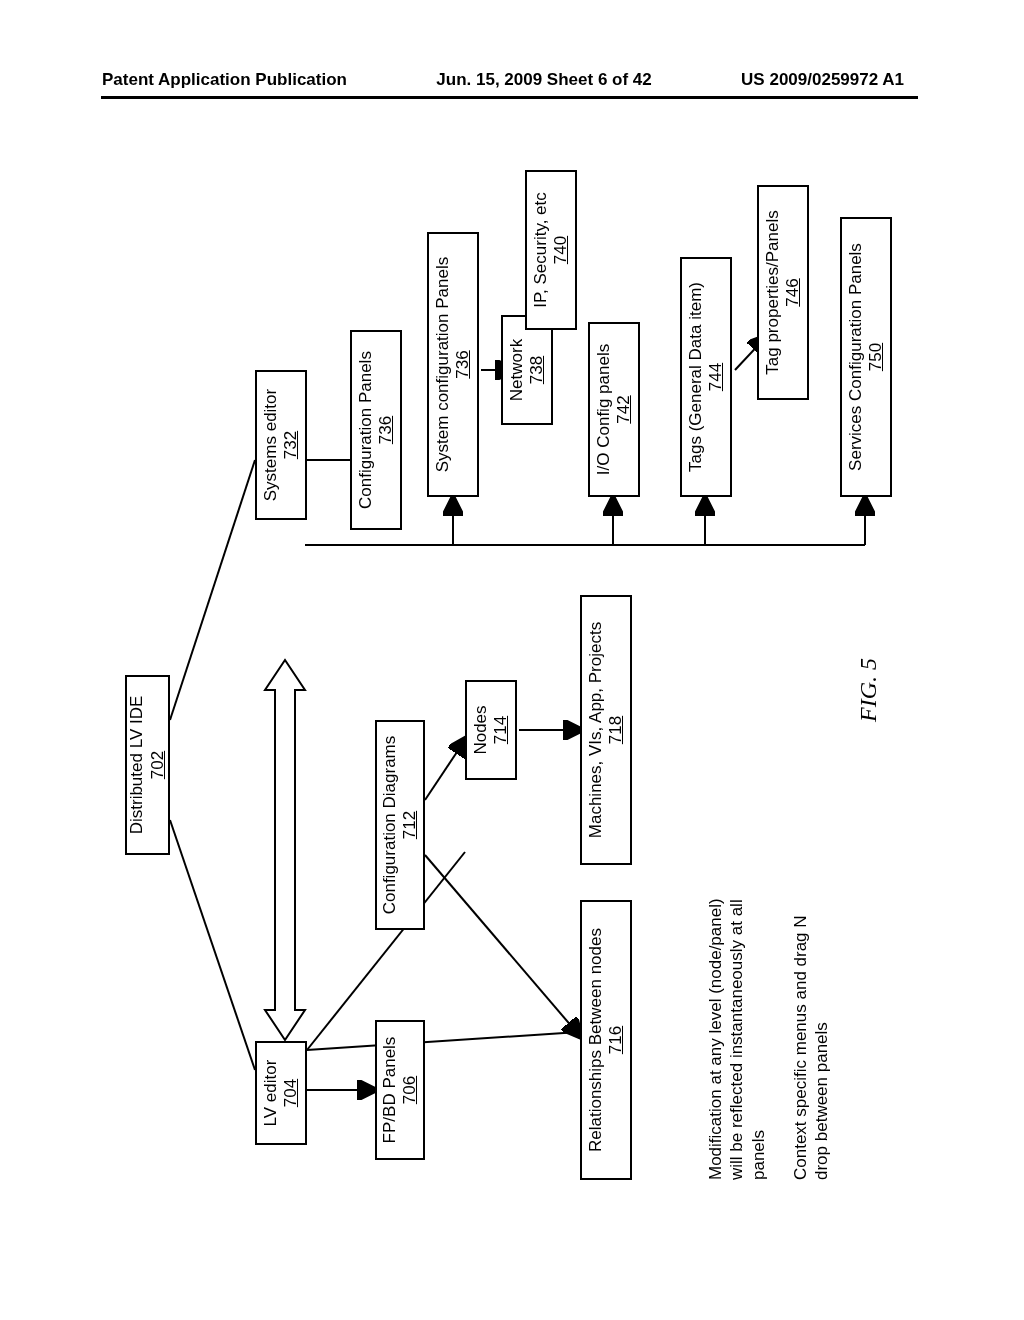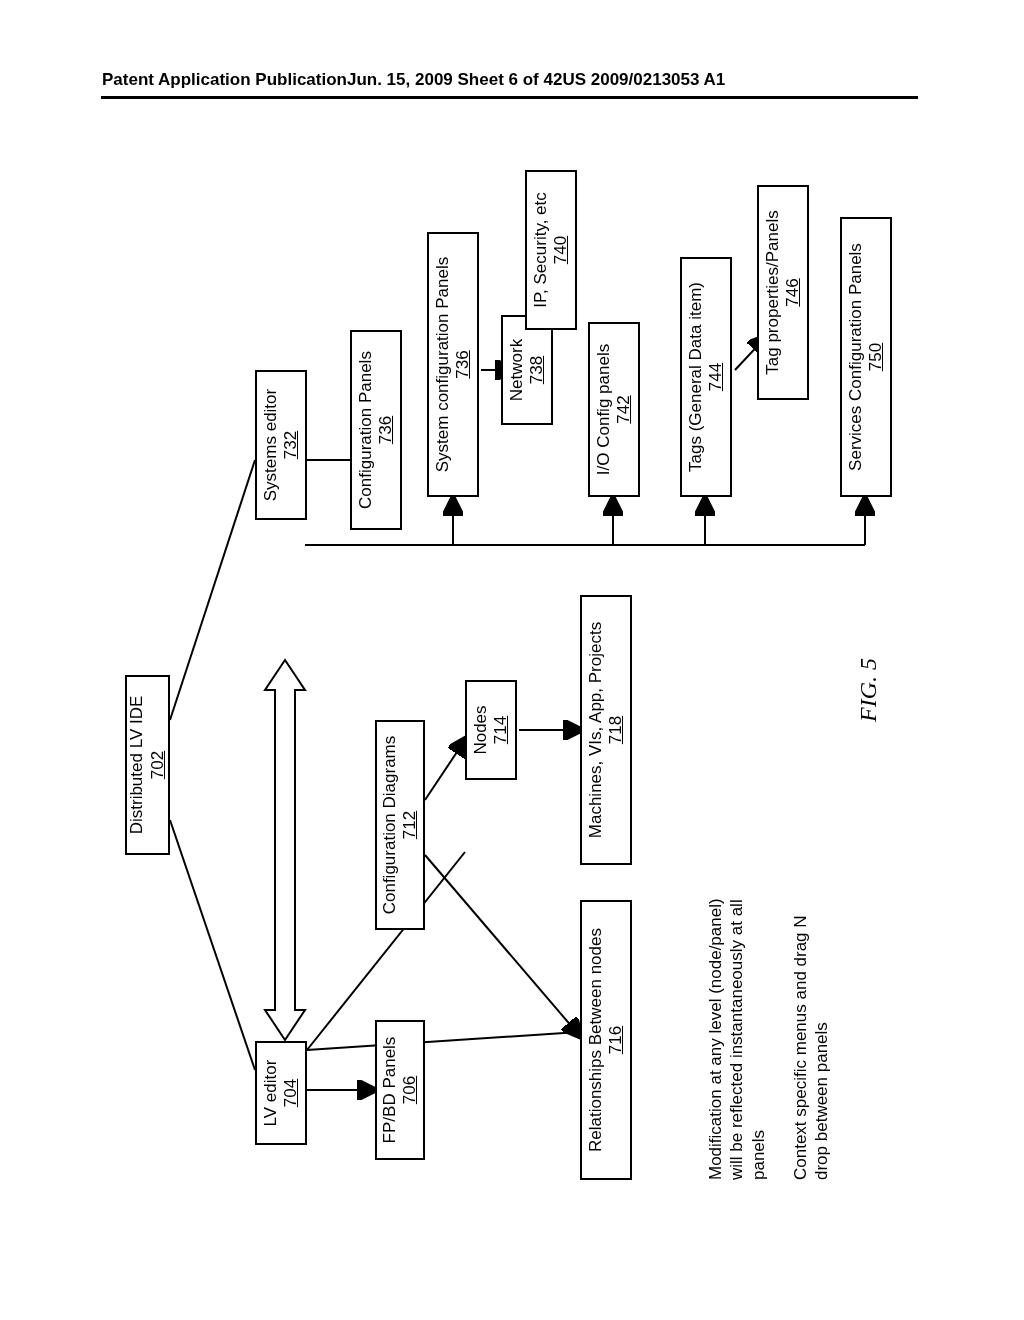--- a/index.html
+++ b/index.html
@@ -9,21 +9,21 @@
     font-family: Arial, Helvetica, sans-serif;
     background: #fff;
     position: relative;
   }
   .header {
     position: absolute;
     top: 70px;
     left: 0;
     right: 0;
     display: flex;
-    justify-content: flex-start;
+    justify-content: space-between;
     padding: 0 120px 0 102px;
     font-size: 17px;
     font-weight: bold;
   }
   .header-rule {
     position: absolute;
     top: 96px;
     left: 101px;
     width: 817px;
     height: 3px;
@@ -81,21 +81,21 @@
   }
   .wires line, .wires path, .wires polygon { stroke: #000; stroke-width: 2; fill: none; }
   .wires .filled { fill: #000; }
 </style>
 </head>
 <body>
 
 <div class="header">
   <span>Patent Application Publication</span>
   <span>Jun. 15, 2009  Sheet 6 of 42</span>
-  <span>US 2009/0213053 A1</span>
+  <span>US 2009/0259972 A1</span>
 </div>
 <div class="header-rule"></div>
 
 <div class="diagram" style="top:1200px; left:125px;">
   <div class="dg-canvas">
 
     <svg class="wires">
 
       <defs>
         <marker id="ah" markerWidth="10" markerHeight="10" refX="8" refY="5" orient="auto">

